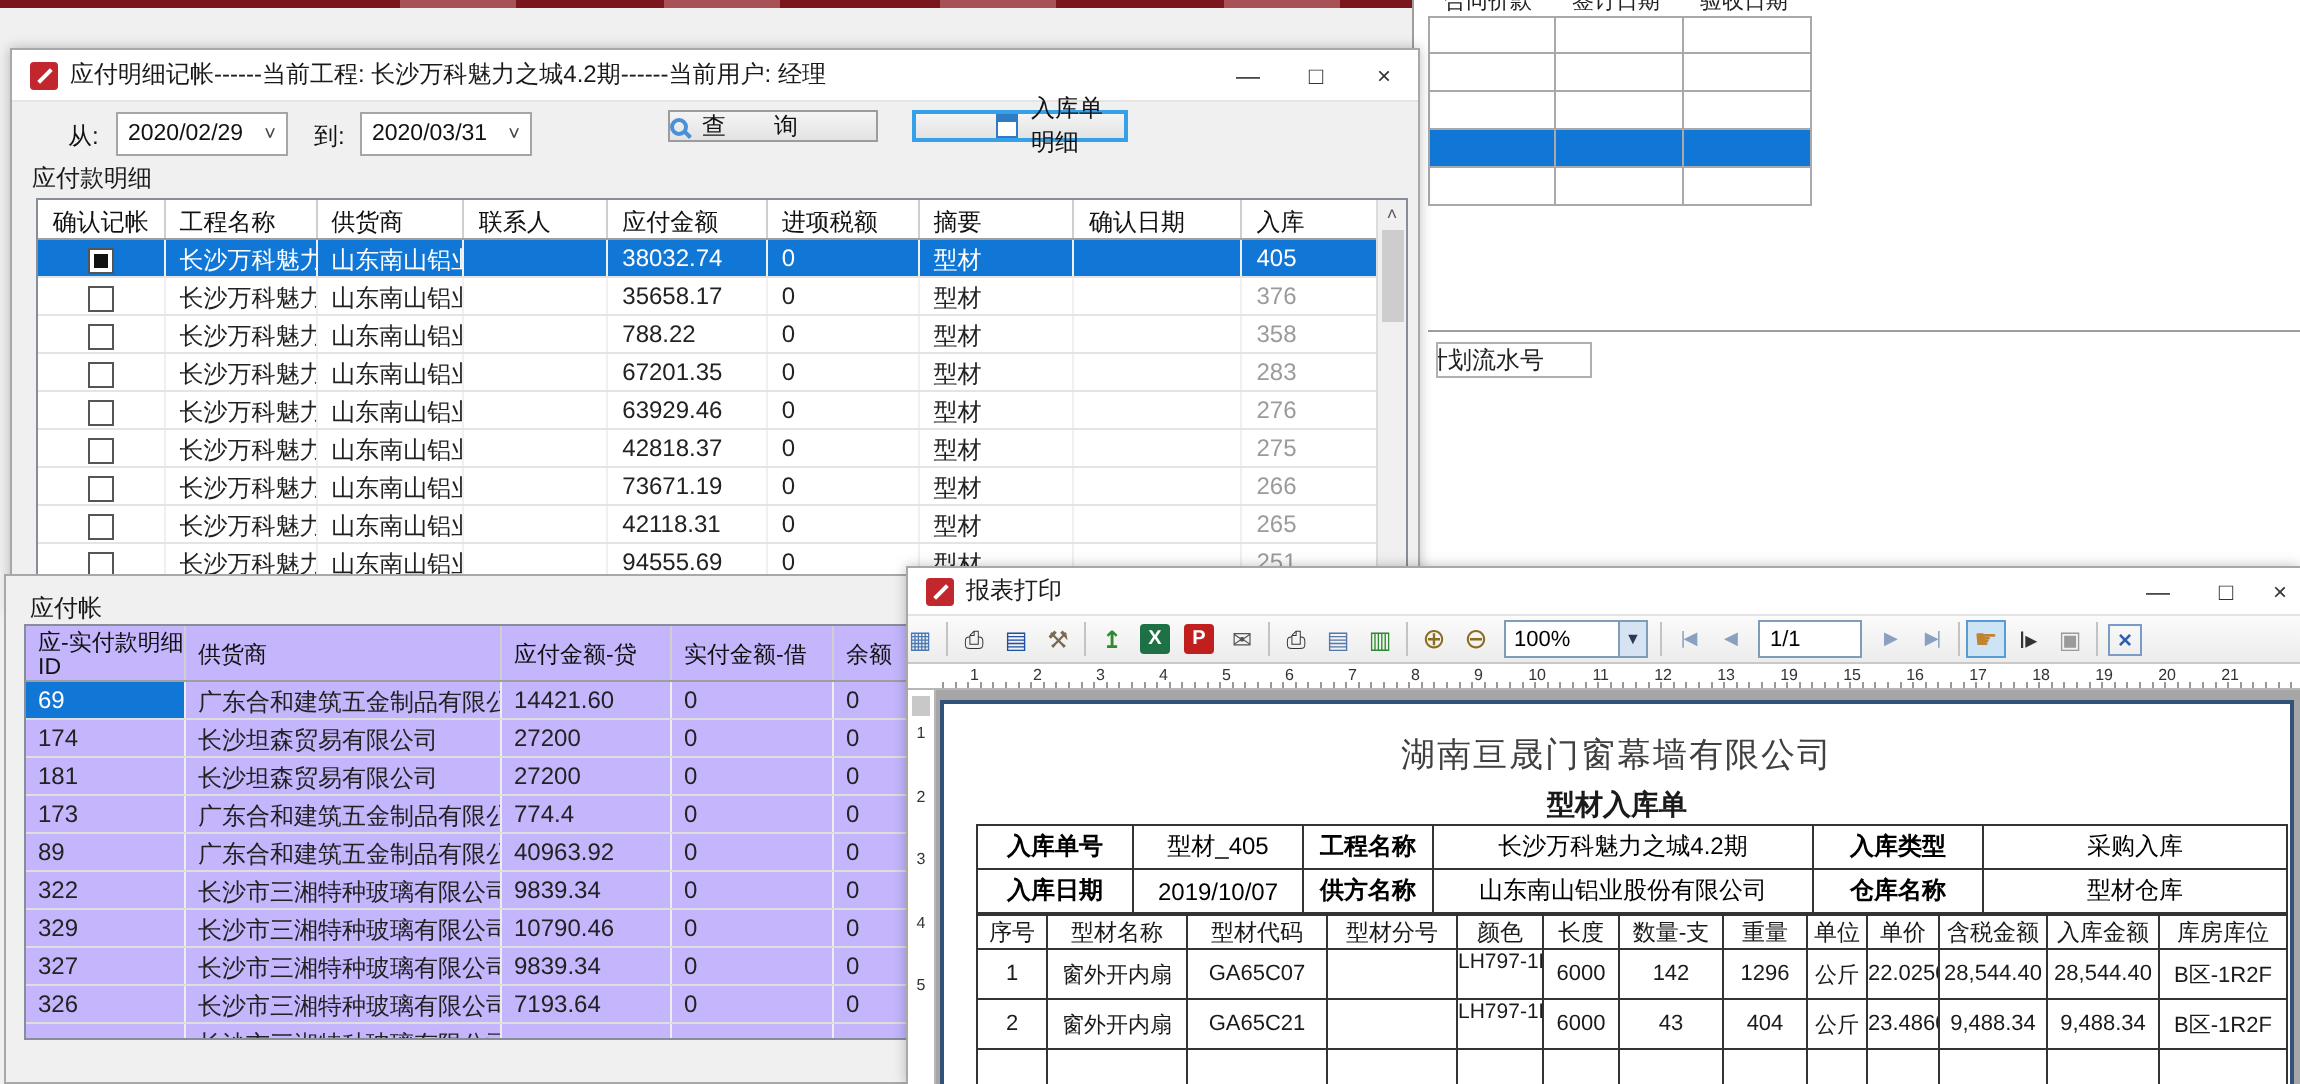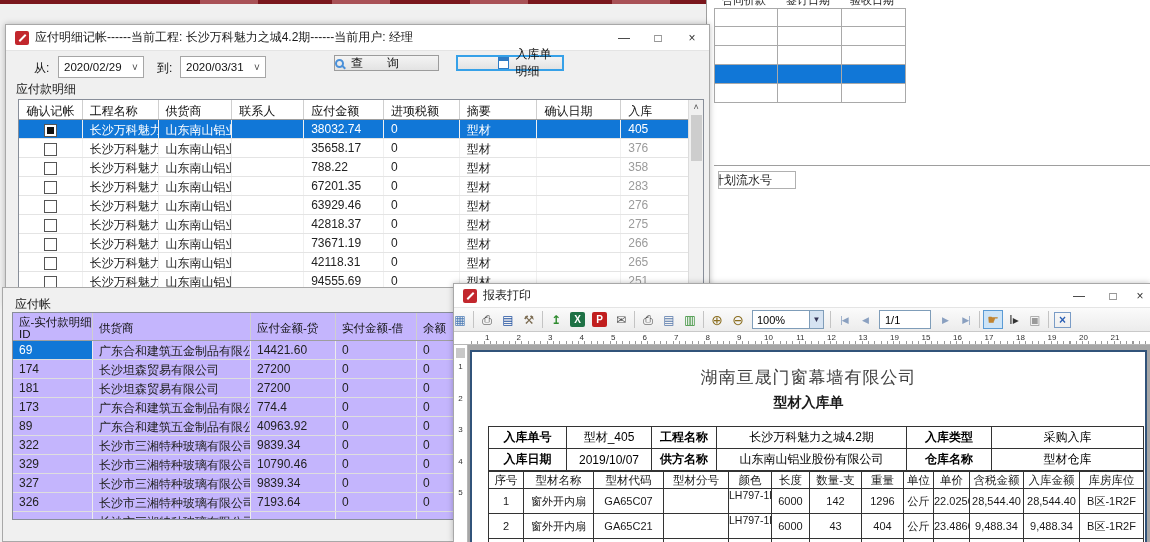--- a/index.html
+++ b/index.html
@@ -105,21 +105,21 @@
             background-image:repeating-linear-gradient(90deg,#999 0 1px,transparent 1px 6.3px); background-size:100% 3px; background-position:17px bottom; background-repeat:no-repeat; }
   #hruler span { width:31.5px; flex:0 0 auto; font-size:8px; color:#333; text-align:right; padding-right:13px; line-height:11px; }
   #preview { position:absolute; left:0; top:61px; right:0; bottom:0; background:#a6a6a6; display:flex; overflow:hidden; }
   #vruler { width:14px; background:#fff; border-right:1px solid #b6b6b6; flex:0 0 auto; padding-top:3px; }
   #vruler .pos { width:9px; height:10px; background:#c8c8c8; margin:0 auto 4px; }
   #vruler span { display:block; height:31.5px; font-size:8px; color:#333; text-align:center; }
   #page { position:absolute; left:16px; top:5px; width:677px; height:600px; background:#fff; border:2px solid #31537a; }
   #rpt-company { text-align:center; font-size:17px; color:#404040; margin-top:14px; letter-spacing:1px; }
   #rpt-title { text-align:center; font-size:14px; font-weight:bold; color:#1a1a1a; margin-top:5px; }
   #rpt-info, #rpt-detail { border-collapse:collapse; table-layout:fixed; width:655px; margin-left:16px; }
-  #rpt-info { margin-top:14px; }
+  #rpt-info { margin-top:0; }
   #rpt-info td { border:1px solid #333; height:22px; font-size:12px; text-align:center; overflow:hidden; white-space:nowrap; }
   #rpt-info td.lb { font-weight:bold; }
   #rpt-detail td { border:1px solid #333; height:25px; font-size:11px; text-align:center; overflow:hidden; white-space:nowrap; color:#1a1a1a; }
   #rpt-detail tr.hd td { height:17px; font-size:11.5px; }
   #rpt-detail td.vt { vertical-align:top; text-align:left; font-size:10.5px; }
 </style>
 </head>
 <body>
 
 <div id="topstrip" class="abs">

